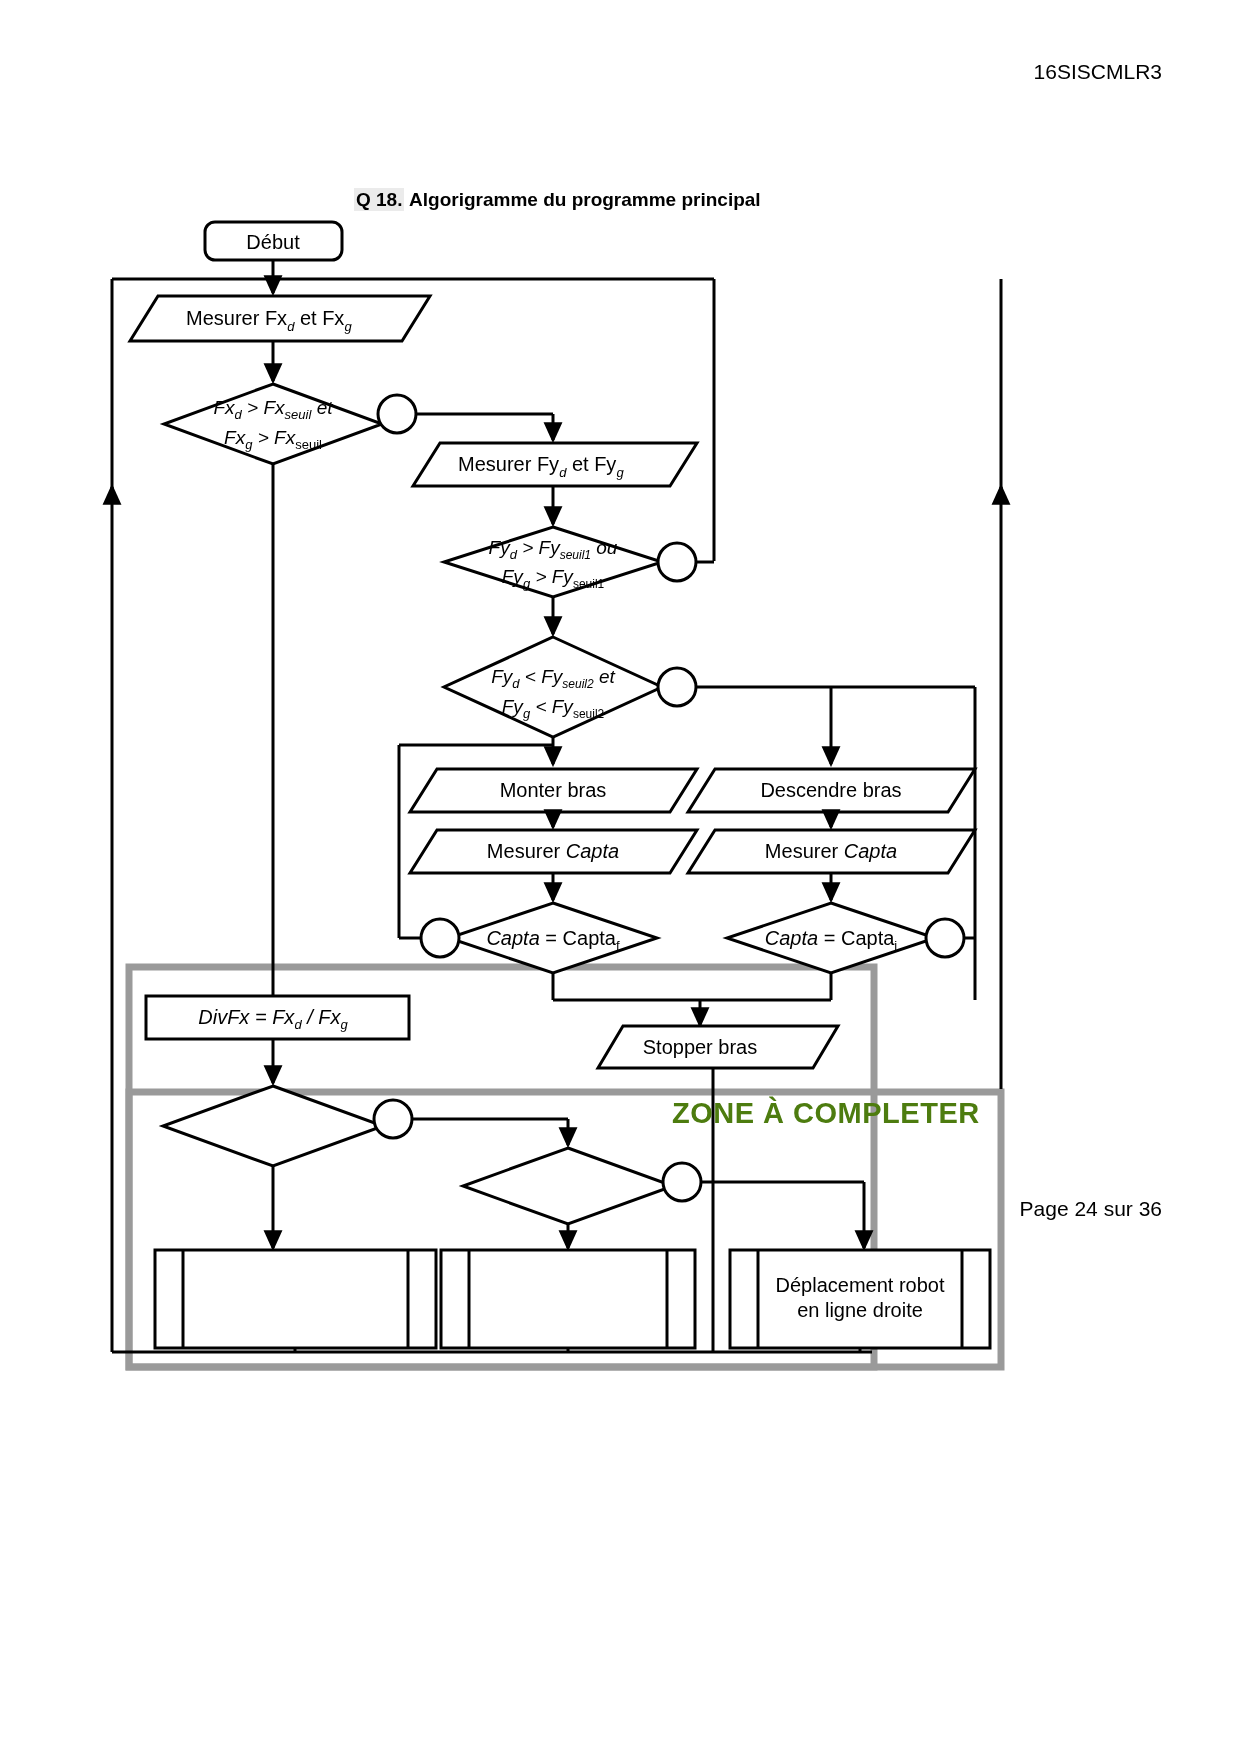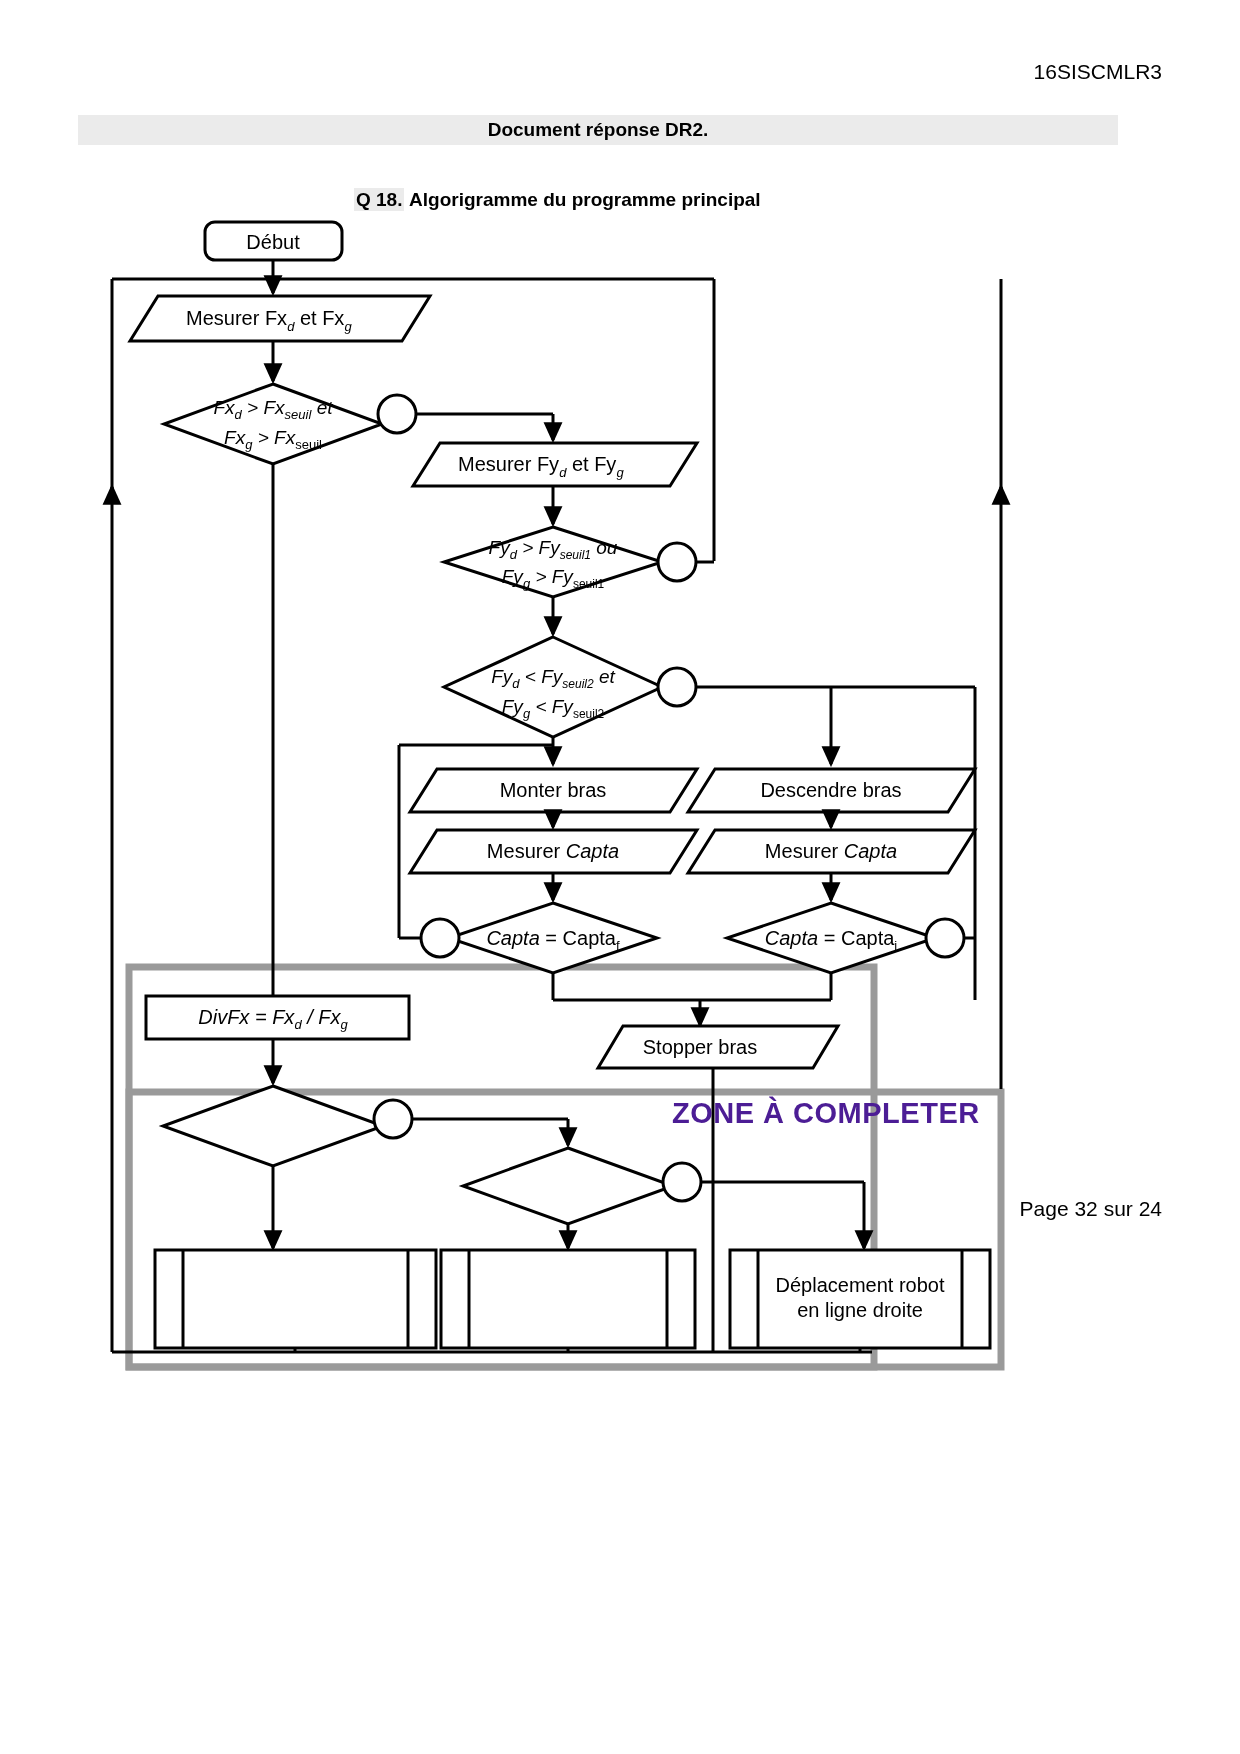--- a/index.html
+++ b/index.html
@@ -74,33 +74,32 @@
   .t15 { font-size: 19px; }
   .it { font-style: italic; }
   .sub { font-size: 13px; }
   .sub2 { font-size: 12px; }
   .zone-label {
     position: absolute;
     left: 672px;
     top: 1097px;
     font-size: 29px;
     font-weight: bold;
-    color: #4c1d95;
+    color: #4d7c0f;
     letter-spacing: 0.5px;
     white-space: nowrap;
   }
 </style>
 </head>
 <body>
 
 <div class="page">
 
   <div class="doc-code">16SISCMLR3</div>
 
-  <div class="doc-banner">Document réponse DR2.</div>
 
   <div class="q-title">
     <span class="qnum">Q 18.</span>
     <span>Algorigramme du programme principal</span>
   </div>
 
   <svg class="flow" viewBox="0 0 1240 1754">
     <defs>
       <marker id="arrow" viewBox="0 0 10 10" refX="8.5" refY="5" markerWidth="7" markerHeight="7" orient="auto-start-reverse">
         <path d="M 0 0.5 L 10 5 L 0 9.5 z" fill="#000"></path>
@@ -266,15 +265,15 @@
     <text class="t16" x="860" y="1292" text-anchor="middle">Déplacement robot</text>
     <text class="t16" x="860" y="1317" text-anchor="middle">en ligne droite</text>
 
     <line x1="295" y1="1348" x2="295" y2="1352" stroke="#000" stroke-width="3"></line>
     <line x1="568" y1="1348" x2="568" y2="1352" stroke="#000" stroke-width="3"></line>
     <line x1="860" y1="1348" x2="860" y2="1352" stroke="#000" stroke-width="3"></line>
   </svg>
 
   <div class="zone-label">ZONE À COMPLETER</div>
 
-  <div class="page-footer">Page 32 sur 24</div>
+  <div class="page-footer">Page 24 sur 36</div>
 
 </div>
 
 </body></html>

